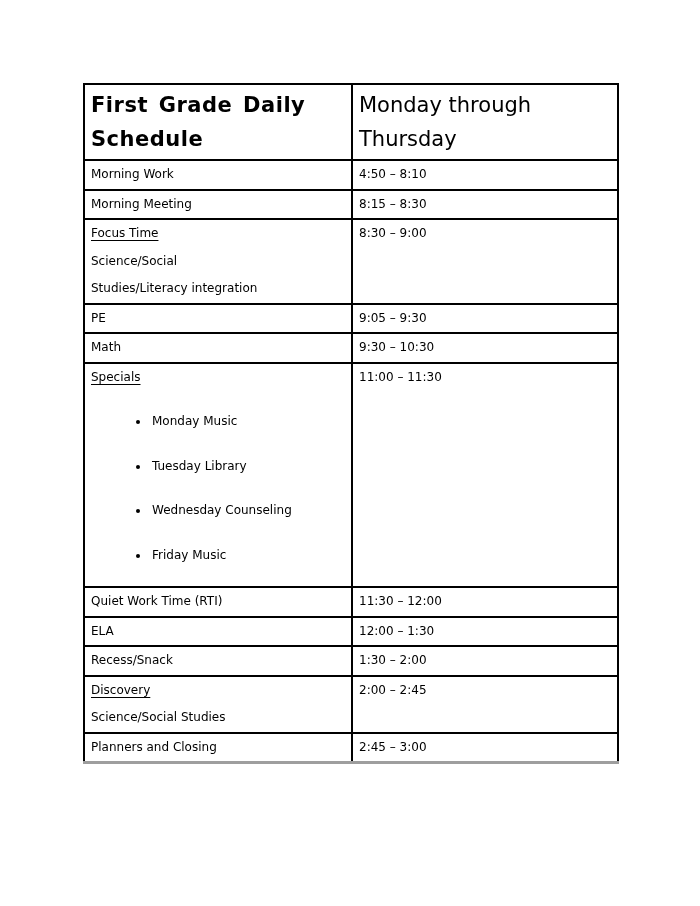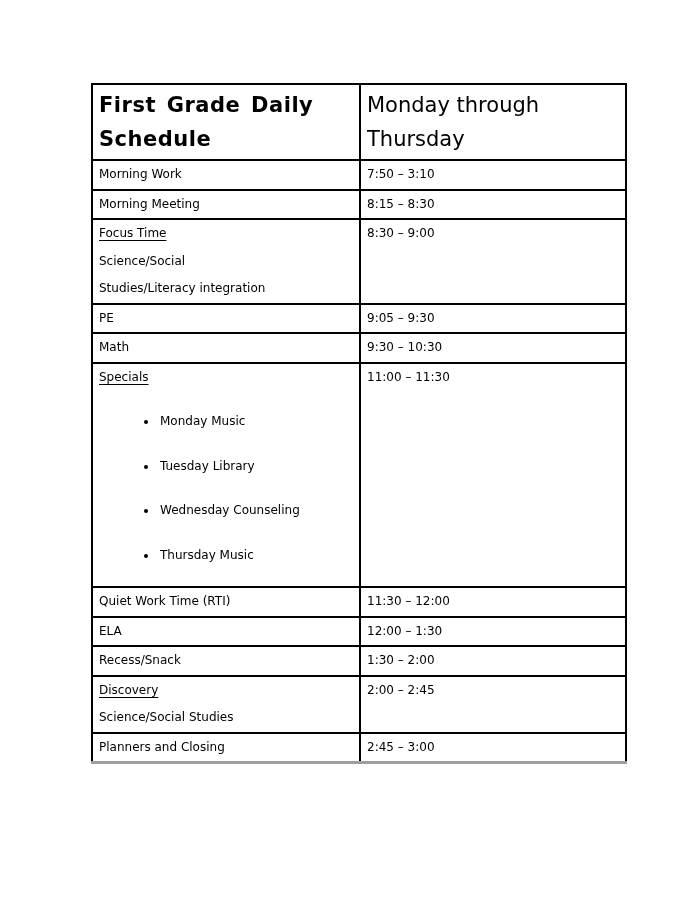--- a/index.html
+++ b/index.html
@@ -11,21 +11,21 @@
   }
   .page {
     position: relative;
     width: 700px;
     height: 906px;
     background: #ffffff;
     overflow: hidden;
   }
   table.schedule-table {
     position: absolute;
-    left: 91px;
+    left: 83px;
     top: 83px;
     width: 534px;
     border-collapse: collapse;
     table-layout: fixed;
   }
   table.schedule-table td {
     border: 2px solid #000000;
     vertical-align: top;
     padding: 0 6px;
     font-size: 12px;
@@ -88,21 +88,21 @@
         <td class="col-time">
           <div class="header-time">Monday through Thursday</div>
         </td>
       </tr>
 
       <tr>
         <td class="col-activity">
           <span>Morning Work</span>
         </td>
         <td class="col-time">
-          <span>7:50 – 3:10</span>
+          <span>4:50 – 8:10</span>
         </td>
       </tr>
 
       <tr>
         <td class="col-activity">
           <span>Morning Meeting</span>
         </td>
         <td class="col-time">
           <span>8:15 – 8:30</span>
         </td>
@@ -137,21 +137,21 @@
       </tr>
 
 
       <tr>
         <td class="col-activity tall-cell">
           <div class="activity-title">Specials</div>
           <ul class="bullet-list">
             <li>Monday Music</li>
             <li>Tuesday Library</li>
             <li>Wednesday Counseling</li>
-            <li>Thursday Music</li>
+            <li>Friday Music</li>
           </ul>
         </td>
         <td class="col-time">
           <span>11:00 – 11:30</span>
         </td>
       </tr>
 
       <tr>
         <td class="col-activity">
           <span>Quiet Work Time (RTI)</span>

